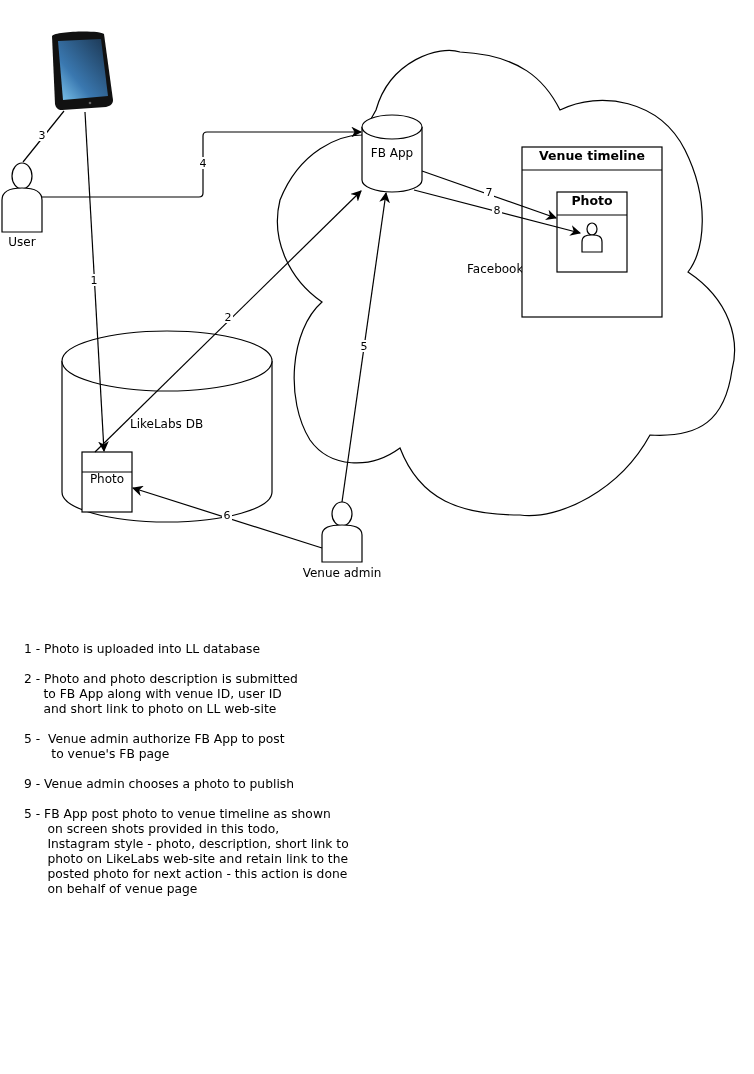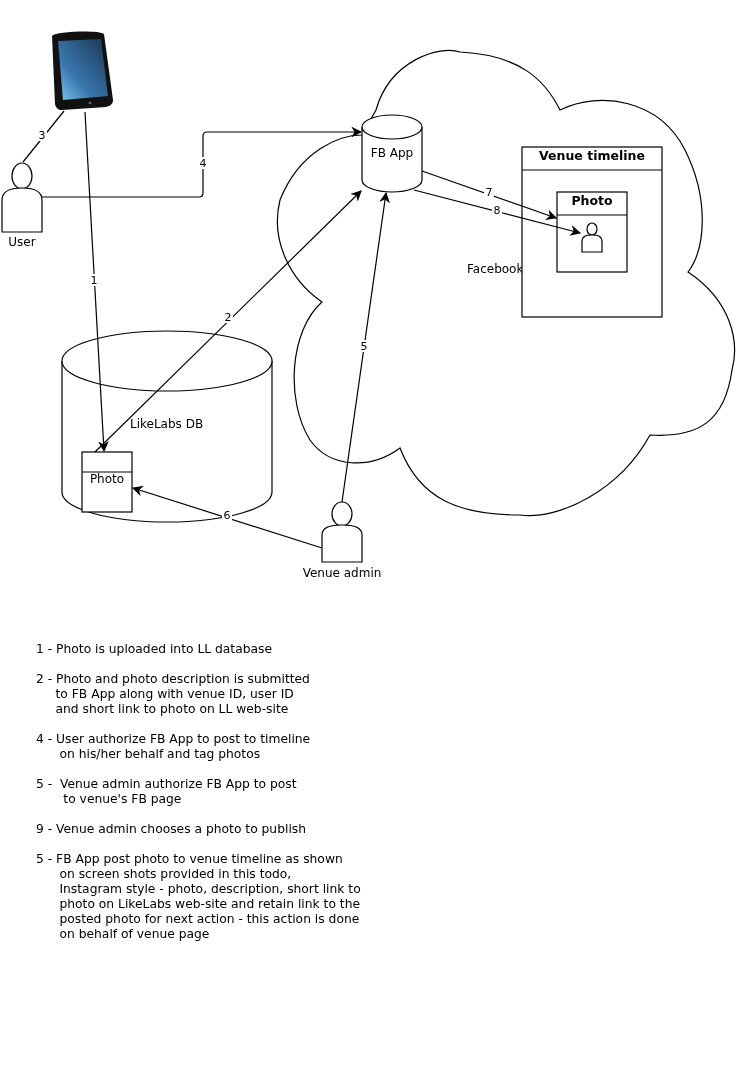--- a/index.html
+++ b/index.html
@@ -7,21 +7,21 @@
          font-family: "DejaVu Sans", sans-serif; color: #000; }
   #diagram { position: absolute; left: 0; top: 0; }
   .stroke { fill: none; stroke: #000; stroke-width: 1.2; }
   .shape { fill: #fff; stroke: #000; stroke-width: 1.2; }
   .lbl { font-family: "DejaVu Sans", sans-serif; font-size: 12px; fill: #000; }
   .lbl-bold { font-family: "DejaVu Sans", sans-serif; font-size: 12.5px; font-weight: bold; fill: #000; }
   .edge-lbl { font-family: "DejaVu Sans", sans-serif; font-size: 11px; fill: #000; }
   .edge-lbl-bg { fill: #fff; }
   #notes { position: absolute; left: 24px; top: 642px; width: 360px;
            font-family: "DejaVu Sans", sans-serif; font-size: 12.3px; line-height: 15px; }
-  .note { margin: 0 0 15px 12px; white-space: pre; }
+  .note { margin: 0 0 15px 0; white-space: pre; }
 </style>
 </head>
 <body>
 
 <svg id="diagram" width="754" height="640" viewBox="0 0 754 640" xmlns="http://www.w3.org/2000/svg">
   <defs>
     <marker id="arr" viewBox="0 0 10 10" refX="9" refY="5" markerWidth="9" markerHeight="9" orient="auto-start-reverse">
       <path d="M0,0 L10,5 L0,10 L3,5 z" fill="#000"></path>
     </marker>
     <linearGradient id="screenGrad" x1="0" y1="1" x2="1" y2="0">
@@ -146,22 +146,20 @@
     <rect class="edge-lbl-bg" x="492" y="204" width="10" height="12"></rect>
     <text class="edge-lbl" x="497" y="214" text-anchor="middle">8</text>
   </g>
 </svg>
 
 <div id="notes">
   <div class="note">1 - Photo is uploaded into LL database</div>
   <div class="note">2 - Photo and photo description is submitted
      to FB App along with venue ID, user ID
      and short link to photo on LL web-site</div>
-  <div class="note">4 - User authorize FB App to post to timeline
-      on his/her behalf and tag photos</div>
   <div class="note">5 -  Venue admin authorize FB App to post
        to venue's FB page</div>
   <div class="note">9 - Venue admin chooses a photo to publish</div>
   <div class="note">5 - FB App post photo to venue timeline as shown
       on screen shots provided in this todo,
       Instagram style - photo, description, short link to
       photo on LikeLabs web-site and retain link to the
       posted photo for next action - this action is done
       on behalf of venue page</div>
 </div>

